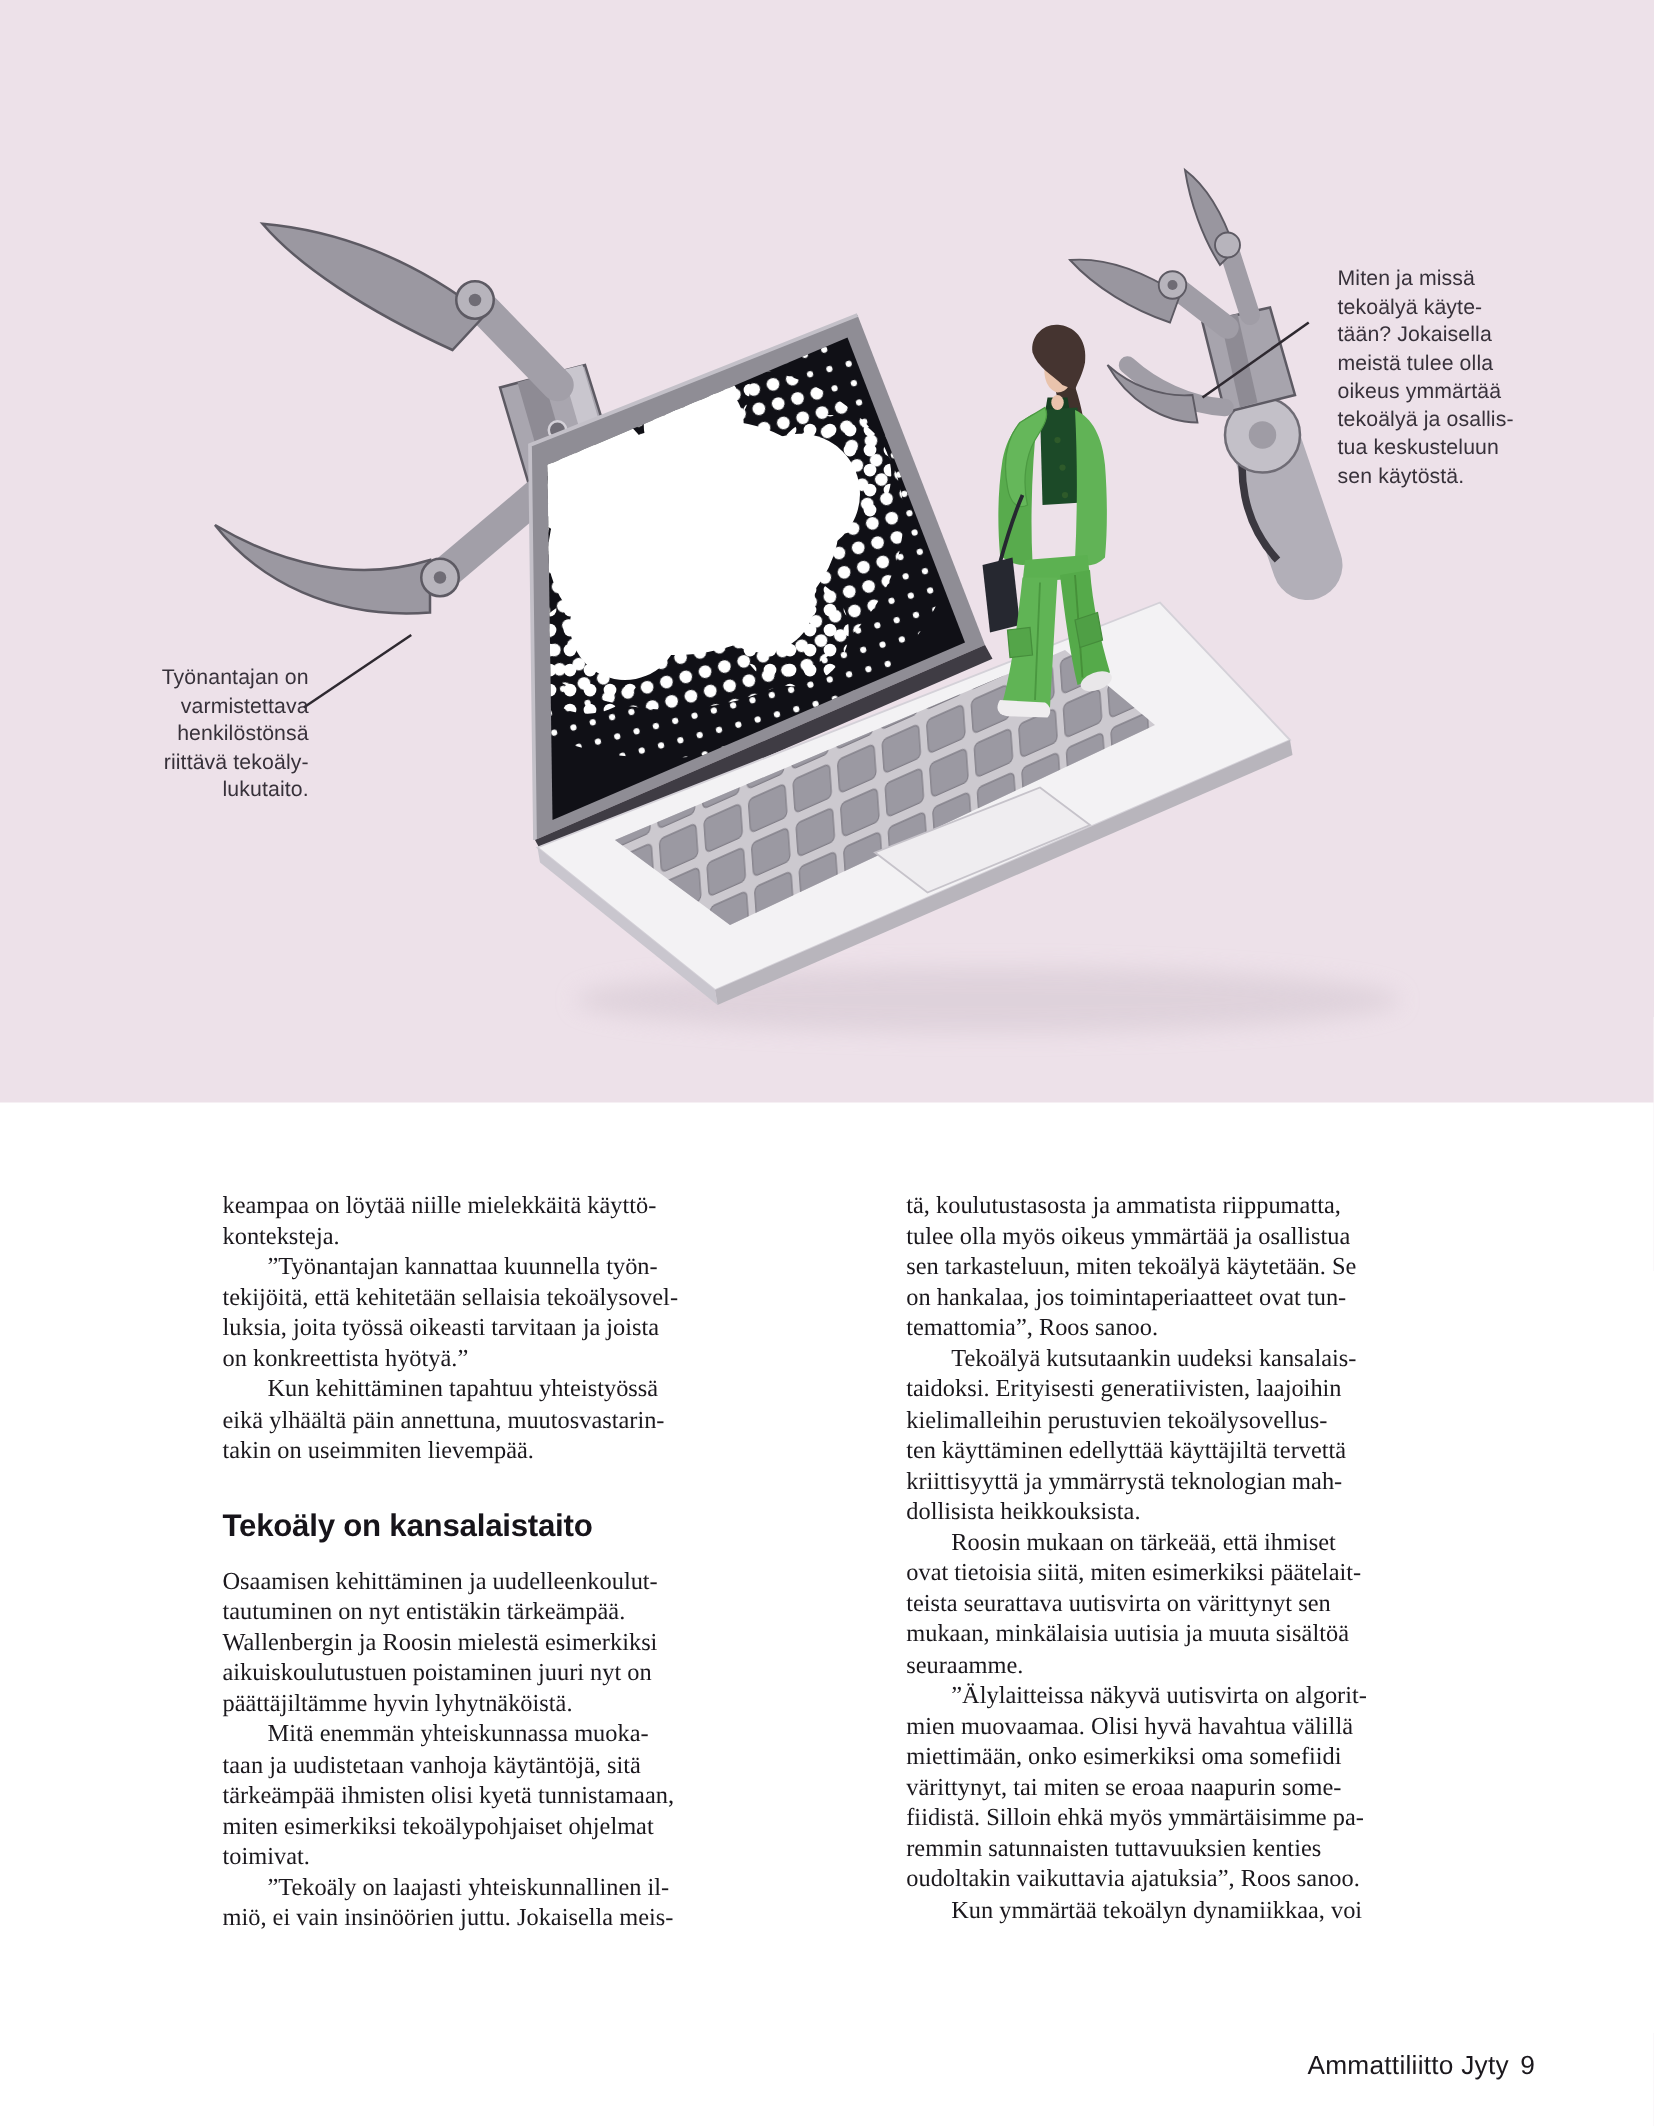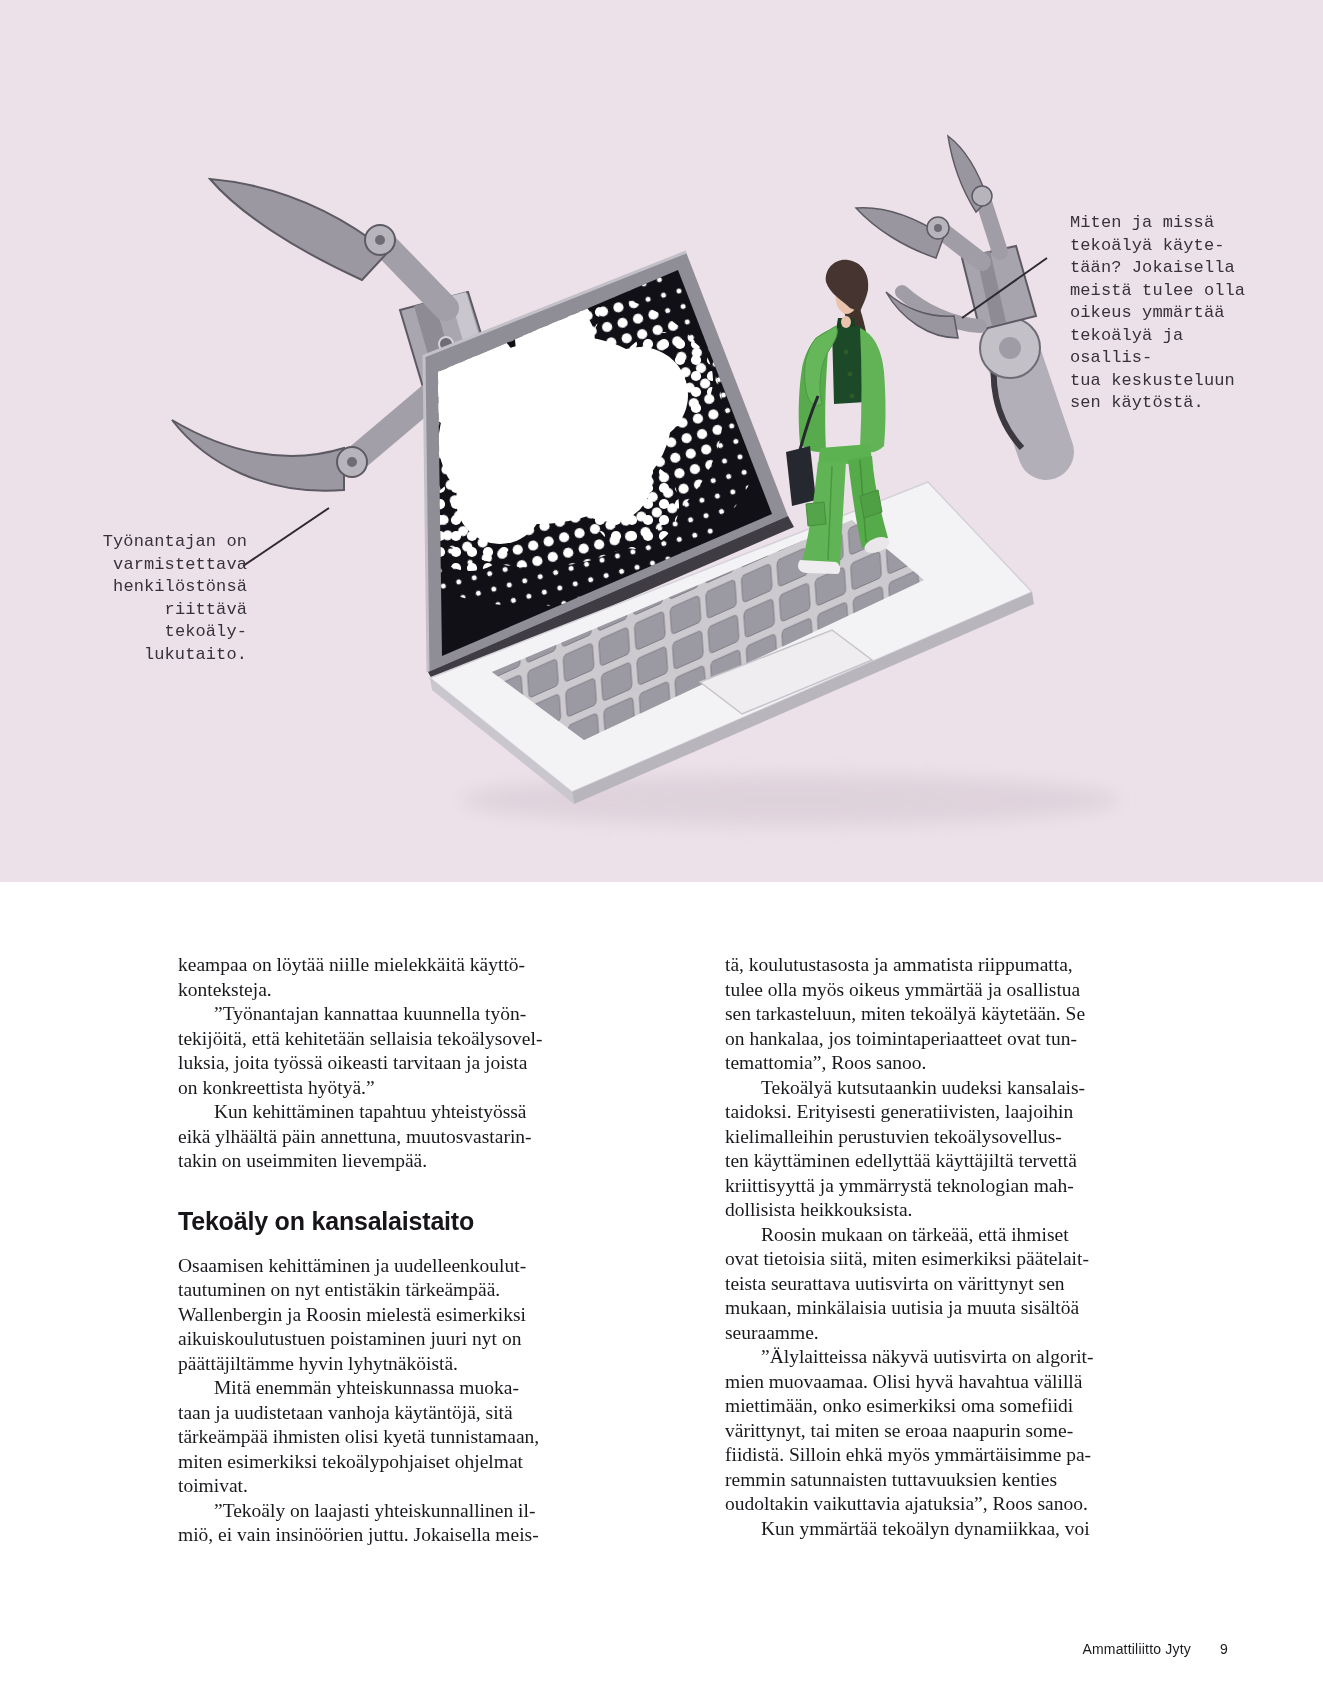--- a/index.html
+++ b/index.html
@@ -7,41 +7,41 @@
     width:1323px;height:1701px;position:relative;background:#ffffff;
     font-family:"Liberation Sans",sans-serif;overflow:hidden;
   }
   .hero{
     position:absolute;left:0;top:0;width:1323px;height:882px;
     background:#EDE1E9;overflow:hidden;
   }
   .hero svg{position:absolute;left:0;top:0;}
   .callout{
     position:absolute;font-size:17px;line-height:22.5px;color:#37313A;
-    white-space:pre-line;letter-spacing:0.1px;font-family:Liberation Mono, monospace;
+    white-space:pre-line;letter-spacing:0.1px;
   }
   .callout.cl-left{left:97px;top:531px;width:150px;text-align:right;}
   .callout.cl-right{left:1070px;top:212px;width:195px;}
   .article-col{
     position:absolute;top:953px;width:468px;
     font-family:"Liberation Serif",serif;font-size:19.5px;line-height:24.5px;
     color:#1B181D;
   }
   .article-col p{margin:0;white-space:pre;}
   .article-col p.ind{text-indent:36px;}
   .article-col.col-left{left:178px;}
   .article-col.col-right{left:678px;margin-left:47px;}
   .subhead{
     font-family:"Liberation Sans",sans-serif;font-weight:700;
     font-size:25px;line-height:30px;margin:32px 0 18px 0;color:#17141A;
     letter-spacing:-0.2px;
   }
   .page-footer{
-    position:absolute;top:1641px;right:95px;display:flex;align-items:baseline;gap:29px;
-    font-size:14px;color:#1B181D;letter-spacing:0.2px;
+    position:absolute;top:1641px;right:95px;display:flex;align-items:baseline;gap:9px;
+    font-size:21px;color:#1B181D;letter-spacing:0.2px;
   }
 </style>
 </head>
 <body>
 
 <div class="hero">
   <svg width="1323" height="882" viewBox="0 0 1323 882">
     <defs>
       <pattern id="dotsL" width="16" height="16" patternUnits="userSpaceOnUse">
         <circle cx="8" cy="8" r="5.1" fill="#ffffff"></circle>

